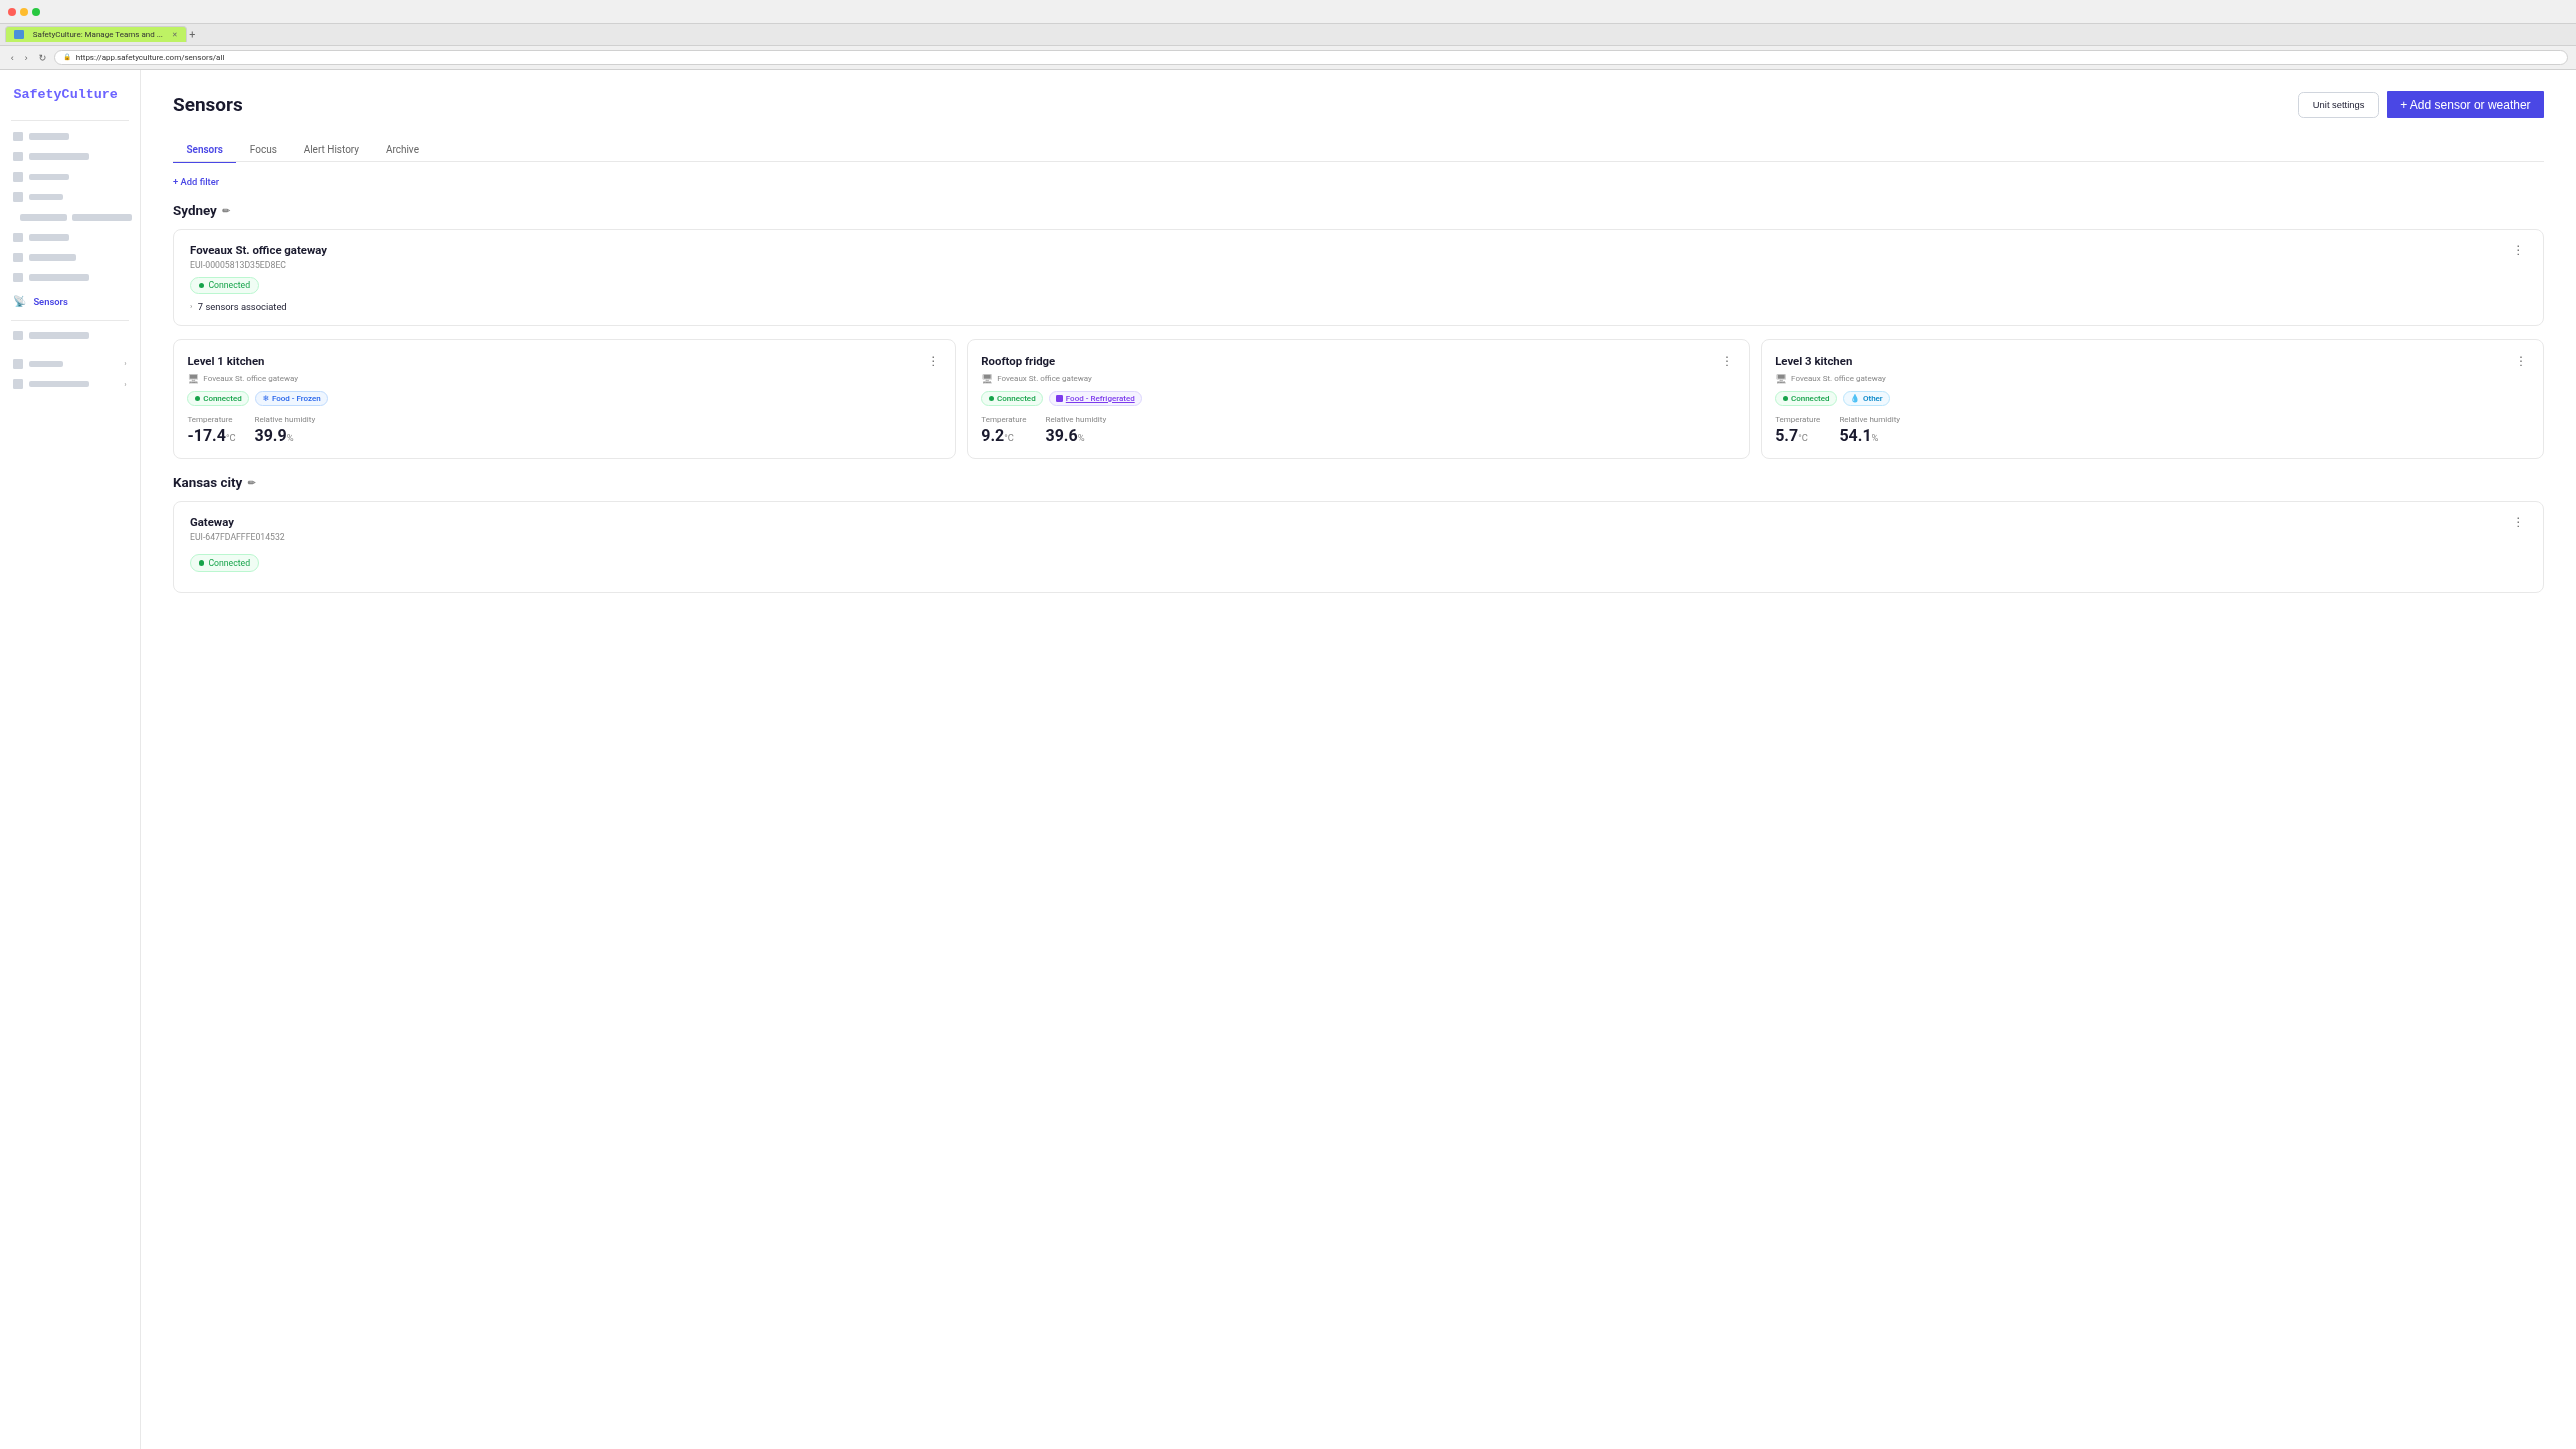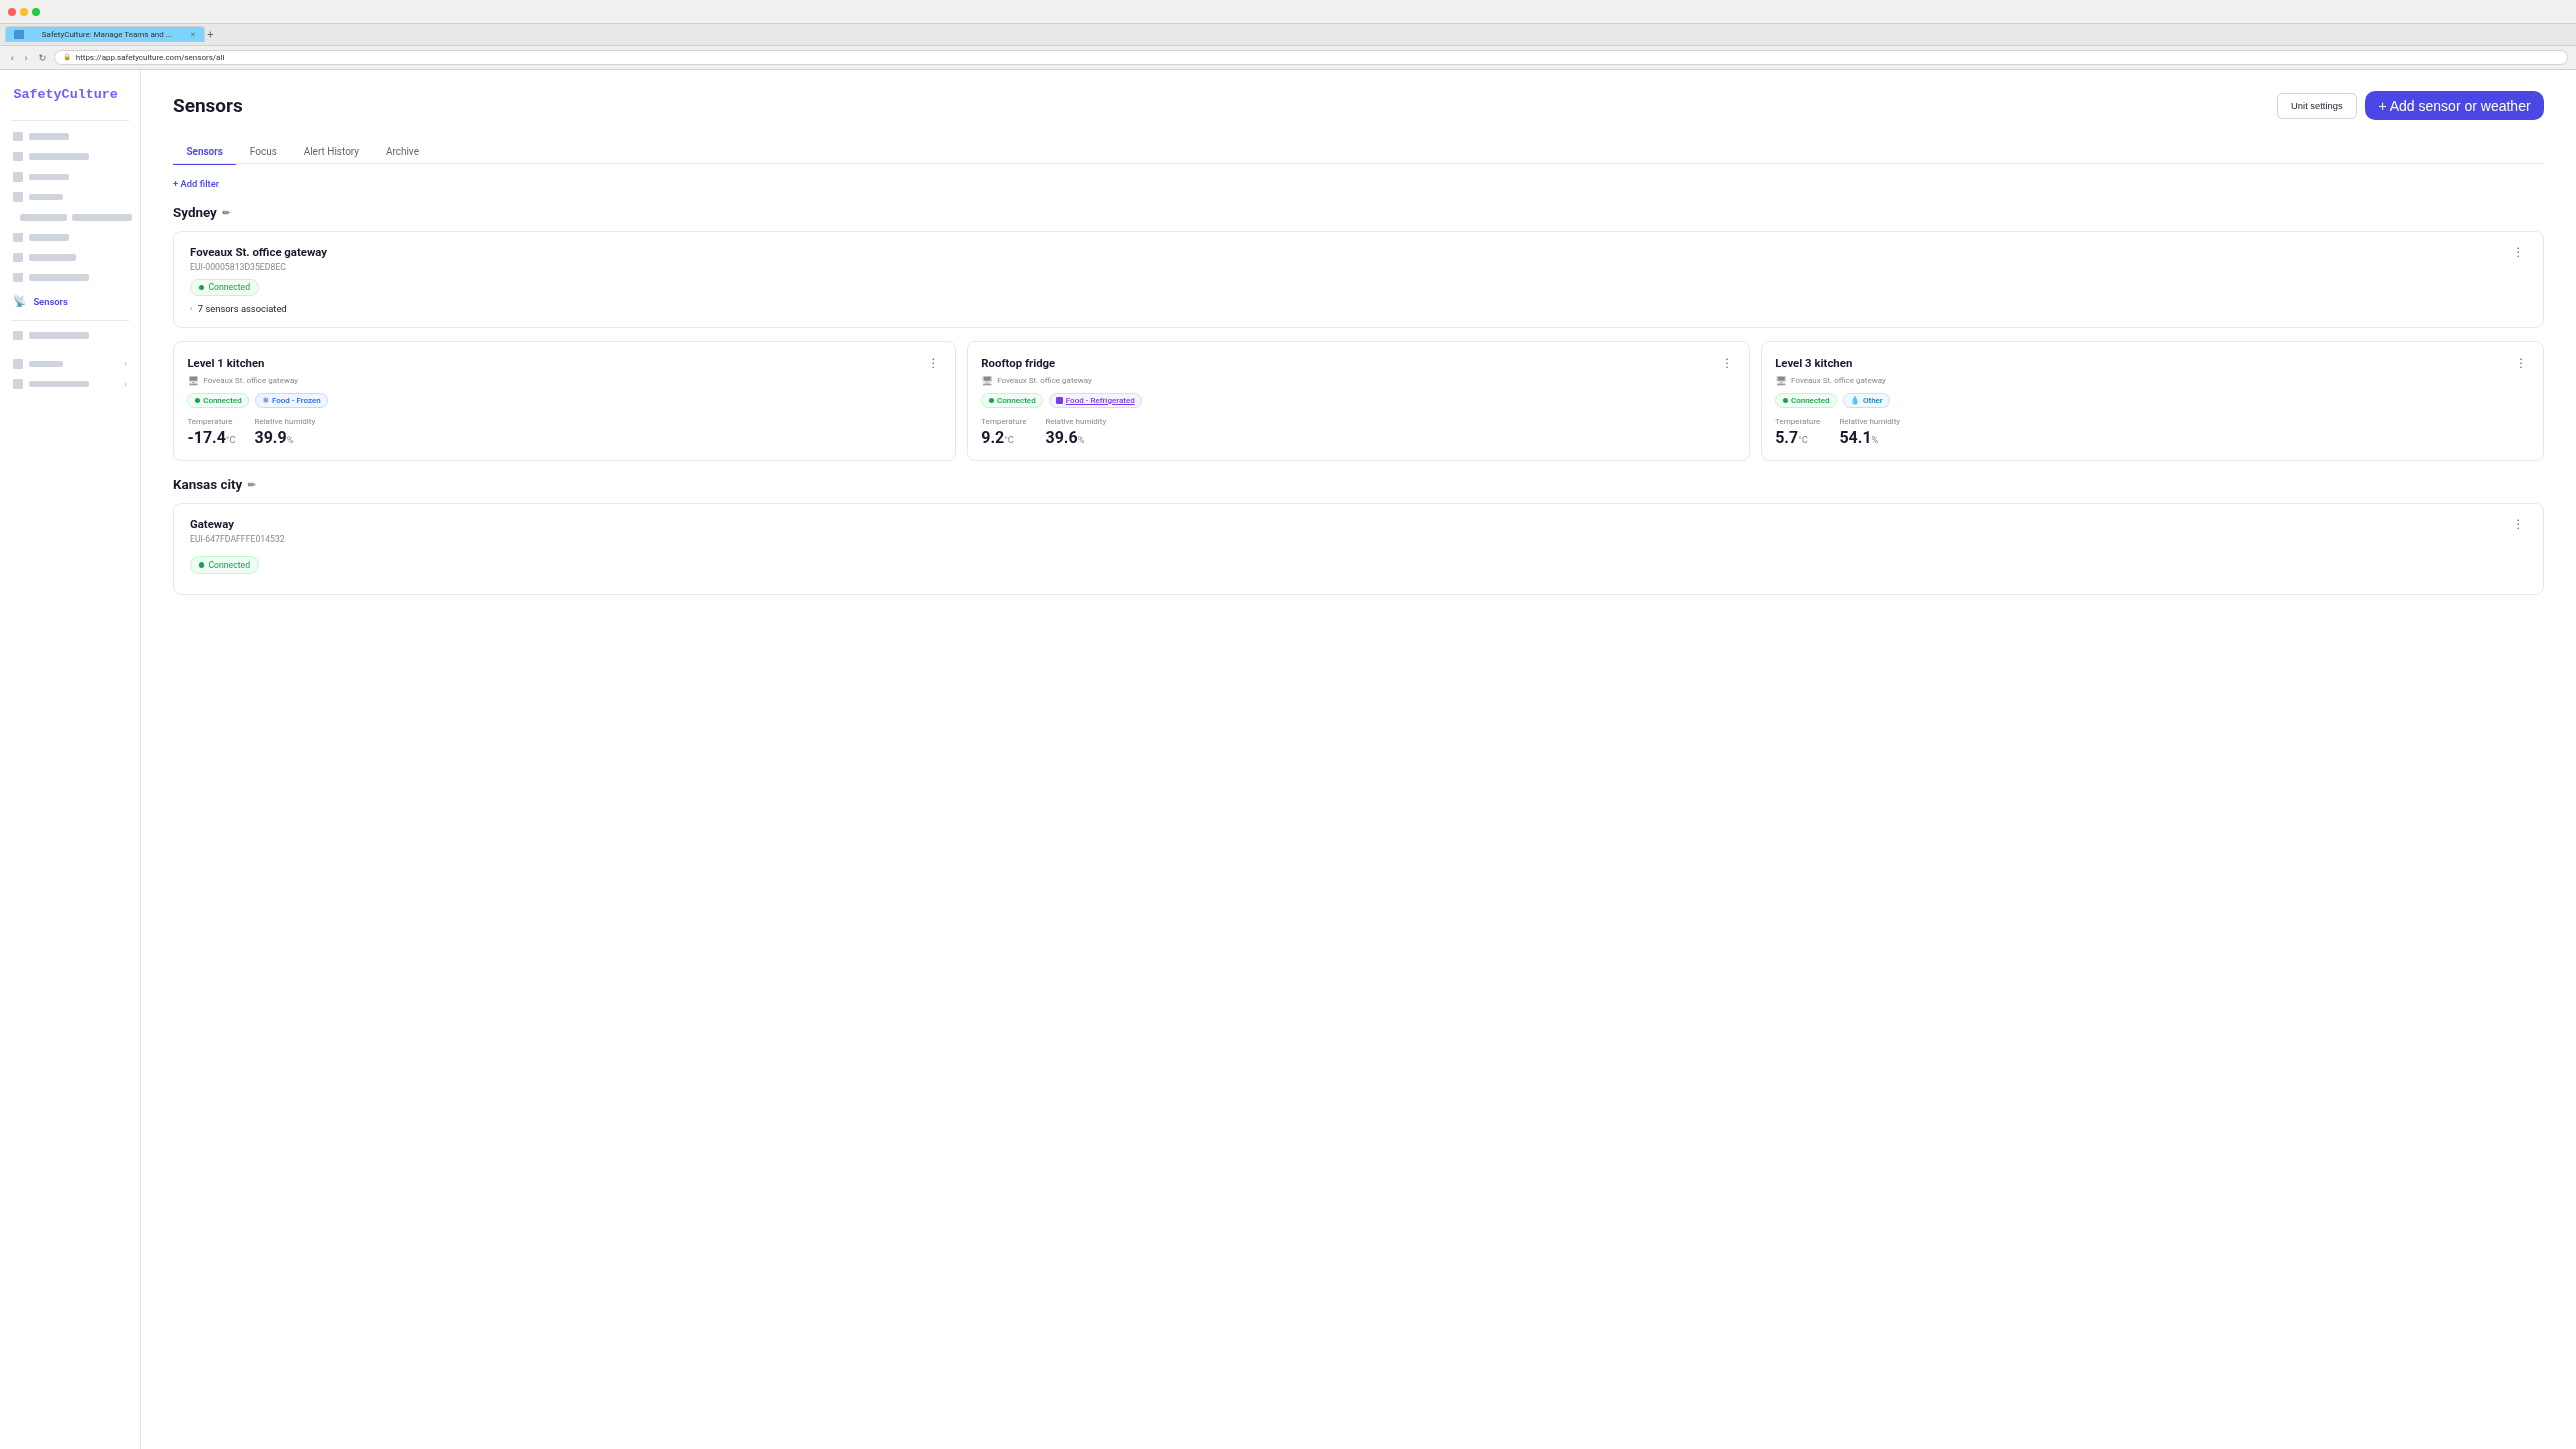--- a/index.html
+++ b/index.html
@@ -6,21 +6,21 @@
     body { font-family: -apple-system, BlinkMacSystemFont, 'Segoe UI', Roboto, sans-serif; background: #f5f6fa; display: flex; flex-direction: column; height: 100vh; overflow: hidden; }
 
     
     .browser-chrome { background: #f0f0f0; border-bottom: 0.7px solid #d0d0d0; padding: 4px 8px; display: flex; align-items: center; gap: 5.4px; height: 24px; }
     .traffic-lights { display: flex; gap: 4px; }
     .traffic-light { width: 8px; height: 8px; border-radius: 50%; }
     .tl-red { background: #ff5f57; }
     .tl-yellow { background: #febc2e; }
     .tl-green { background: #28c840; }
     .tab-bar { background: #e8e8e8; display: flex; align-items: center; padding: 0 5.4px; height: 21.5px; border-bottom: 0.7px solid #d0d0d0; }
-    .tab { background: #7dd3fc; border-radius: 4px 4px 0 0; padding: 2.7px 8px; font-size: 8px; color: #333; display: flex; align-items: center; gap: 18px; border: 0.7px solid #d0d0d0; border-bottom: none; }
+    .tab { background: #bef264; border-radius: 4px 4px 0 0; padding: 2.7px 8px; font-size: 8px; color: #333; display: flex; align-items: center; gap: 9px; border: 0.7px solid #d0d0d0; border-bottom: none; }
     .tab-favicon { width: 9.4px; height: 9.4px; background: #4a90d9; border-radius: 1.3px; }
     .tab-close { font-size: 6.7px; color: #666; cursor: pointer; }
     .new-tab { font-size: 10.7px; color: #666; cursor: pointer; margin-left: 2.7px; }
     .address-bar { background: #f0f0f0; border-bottom: 0.7px solid #d0d0d0; padding: 2.7px 8px; display: flex; align-items: center; gap: 5.4px; height: 24px; }
     .nav-btn { background: none; border: none; font-size: 9.4px; color: #666; cursor: pointer; padding: 1.3px 2.7px; }
     .url-bar { background: white; border: 0.7px solid #d0d0d0; border-radius: 13.4px; padding: 2px 8px; font-size: 8px; color: #333; flex: 1; display: flex; align-items: center; gap: 4px; }
     .lock-icon { font-size: 6.7px; color: #4a4a4a; }
     .url-text { color: #333; font-size: 8px; }
 
     
@@ -44,21 +44,21 @@
     .wifi-icon { color: #4a47e5; font-size: 10.7px; }
 
     
     .main { flex: 1; overflow-y: auto; background: white; padding: 21.5px 32px; }
 
     
     .page-header { display: flex; align-items: center; justify-content: space-between; margin-bottom: 19px; }
     .page-title { font-size: 19px; font-weight: 700; color: #1a1a2e; }
     .header-actions { display: flex; gap: 8px; align-items: center; }
     .btn-settings { background: white; border: 0.7px solid #d0d5dd; border-radius: 5.4px; padding: 6.7px 13.4px; font-size: 9.4px; color: #1a1a2e; cursor: pointer; font-weight: 500; }
-    .btn-add { background: #4a47e5; border: none; border-radius: 10px; padding: 6.7px 13.4px; font-size: 14px; color: white; cursor: pointer; font-weight: 500; display: flex; align-items: center; gap: 4px; }
+    .btn-add { background: #4a47e5; border: none; border-radius: 1px; padding: 6.7px 13.4px; font-size: 12px; color: white; cursor: pointer; font-weight: 500; display: flex; align-items: center; gap: 4px; }
 
     
     .tabs { display: flex; gap: 0; border-bottom: 1.3px solid #e8e8e8; margin-bottom: 13.4px; }
     .tab-item { padding: 6.7px 13.4px; font-size: 10px; cursor: pointer; color: #666; border-bottom: 1.3px solid transparent; margin-bottom: -1.3px; }
     .tab-item.active { color: #4a47e5; border-bottom: 1.3px solid #4a47e5; font-weight: 600; }
 
     
     .add-filter { color: #4a47e5; font-size: 9.4px; cursor: pointer; margin-bottom: 16px; font-weight: 500; }
 
     

